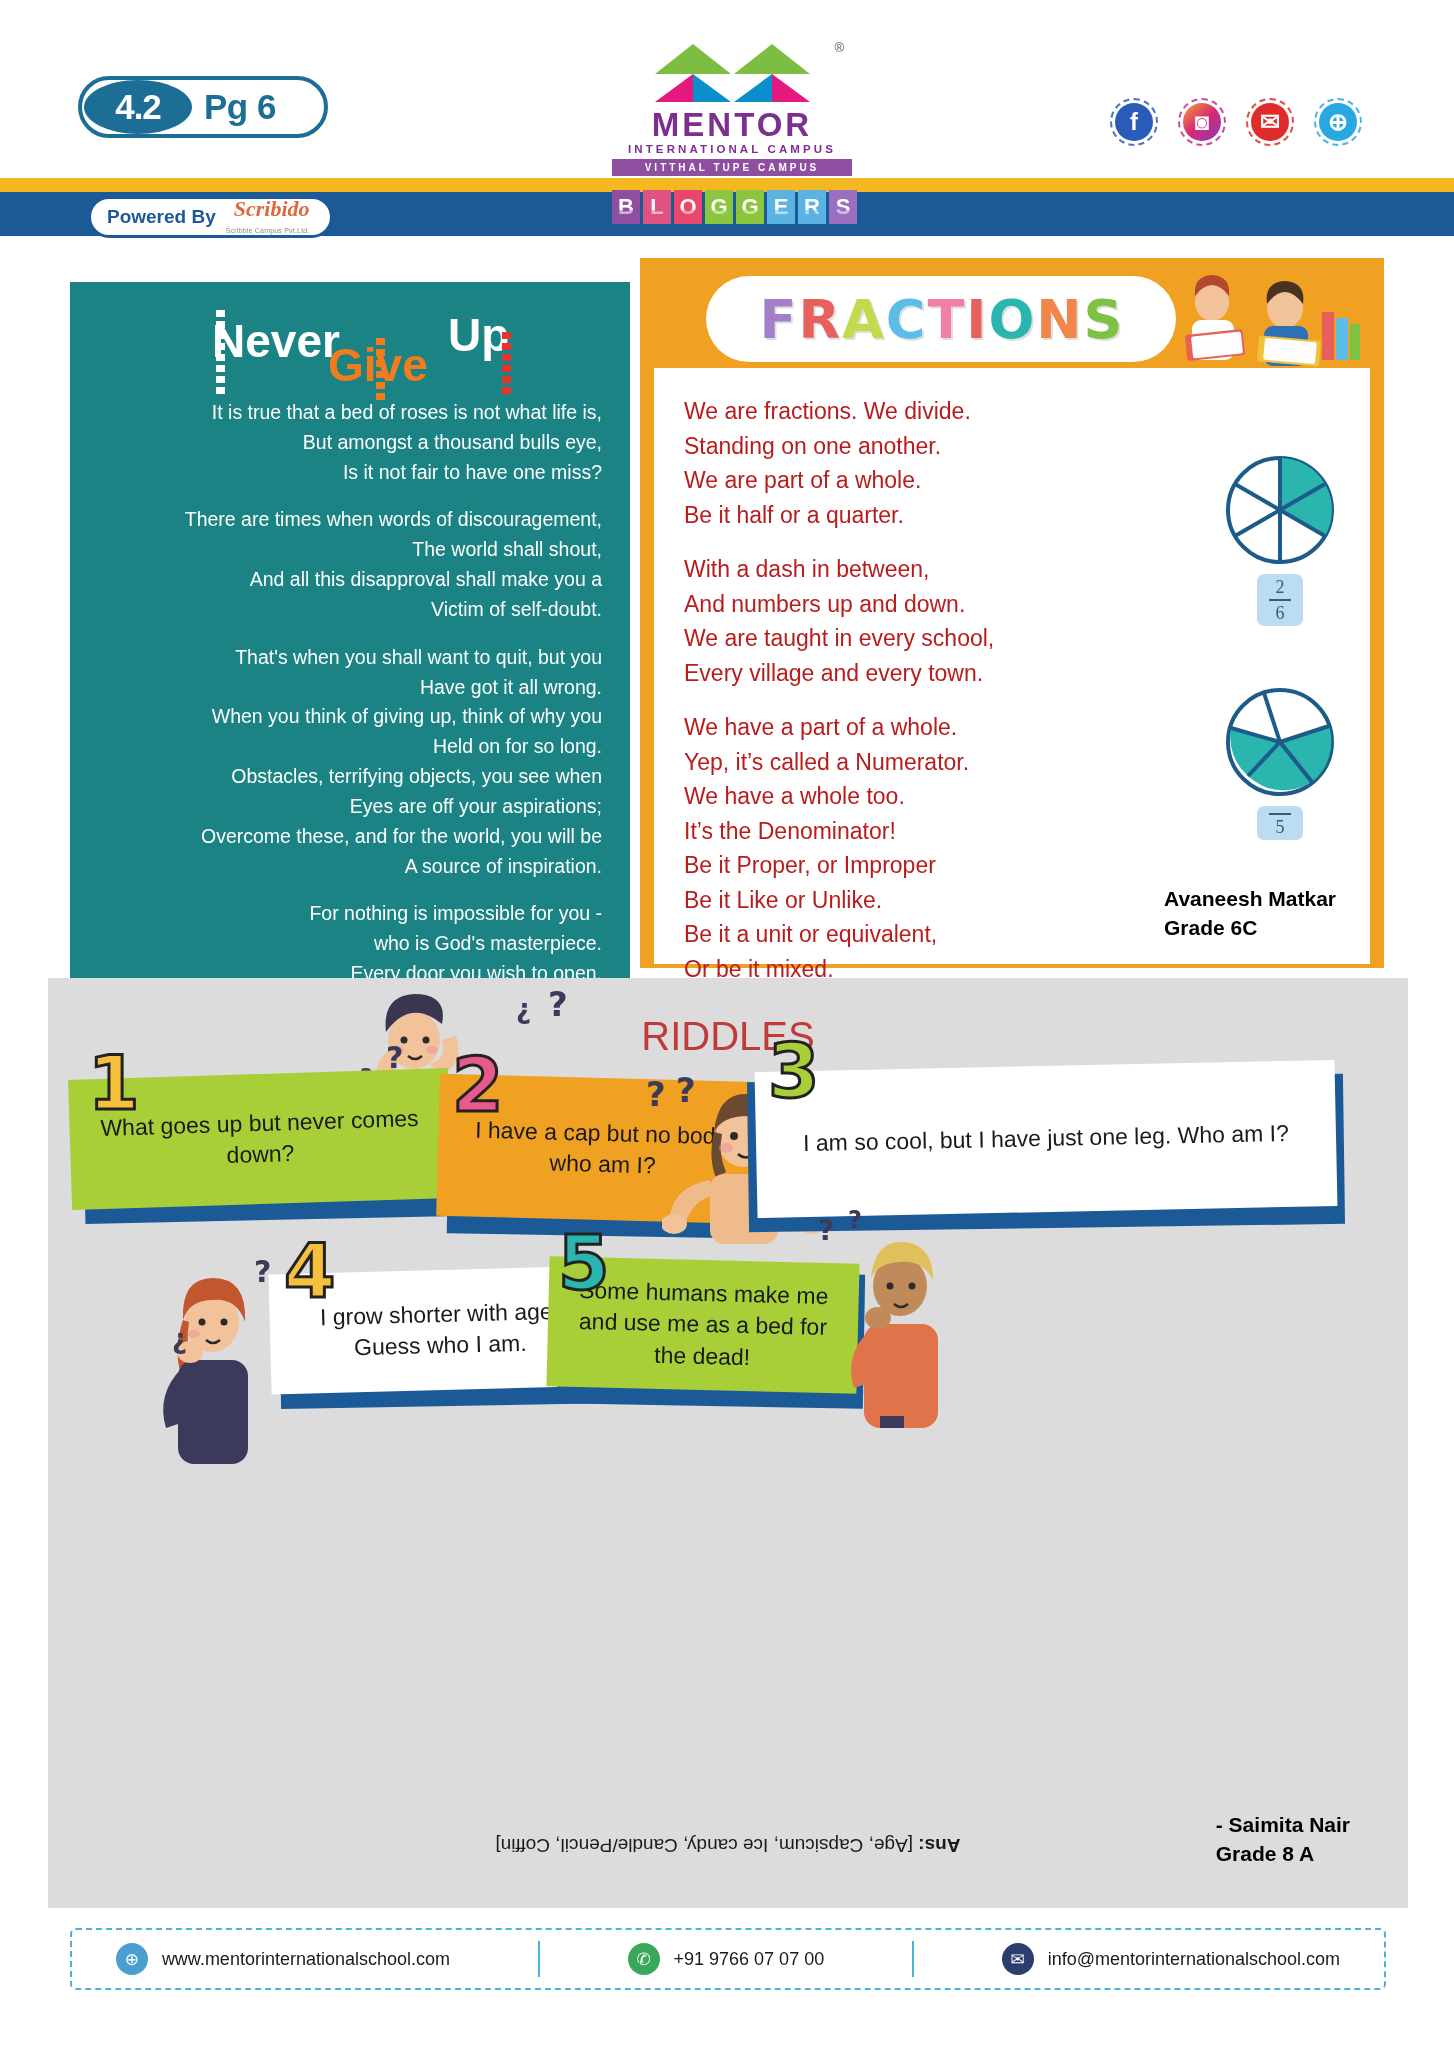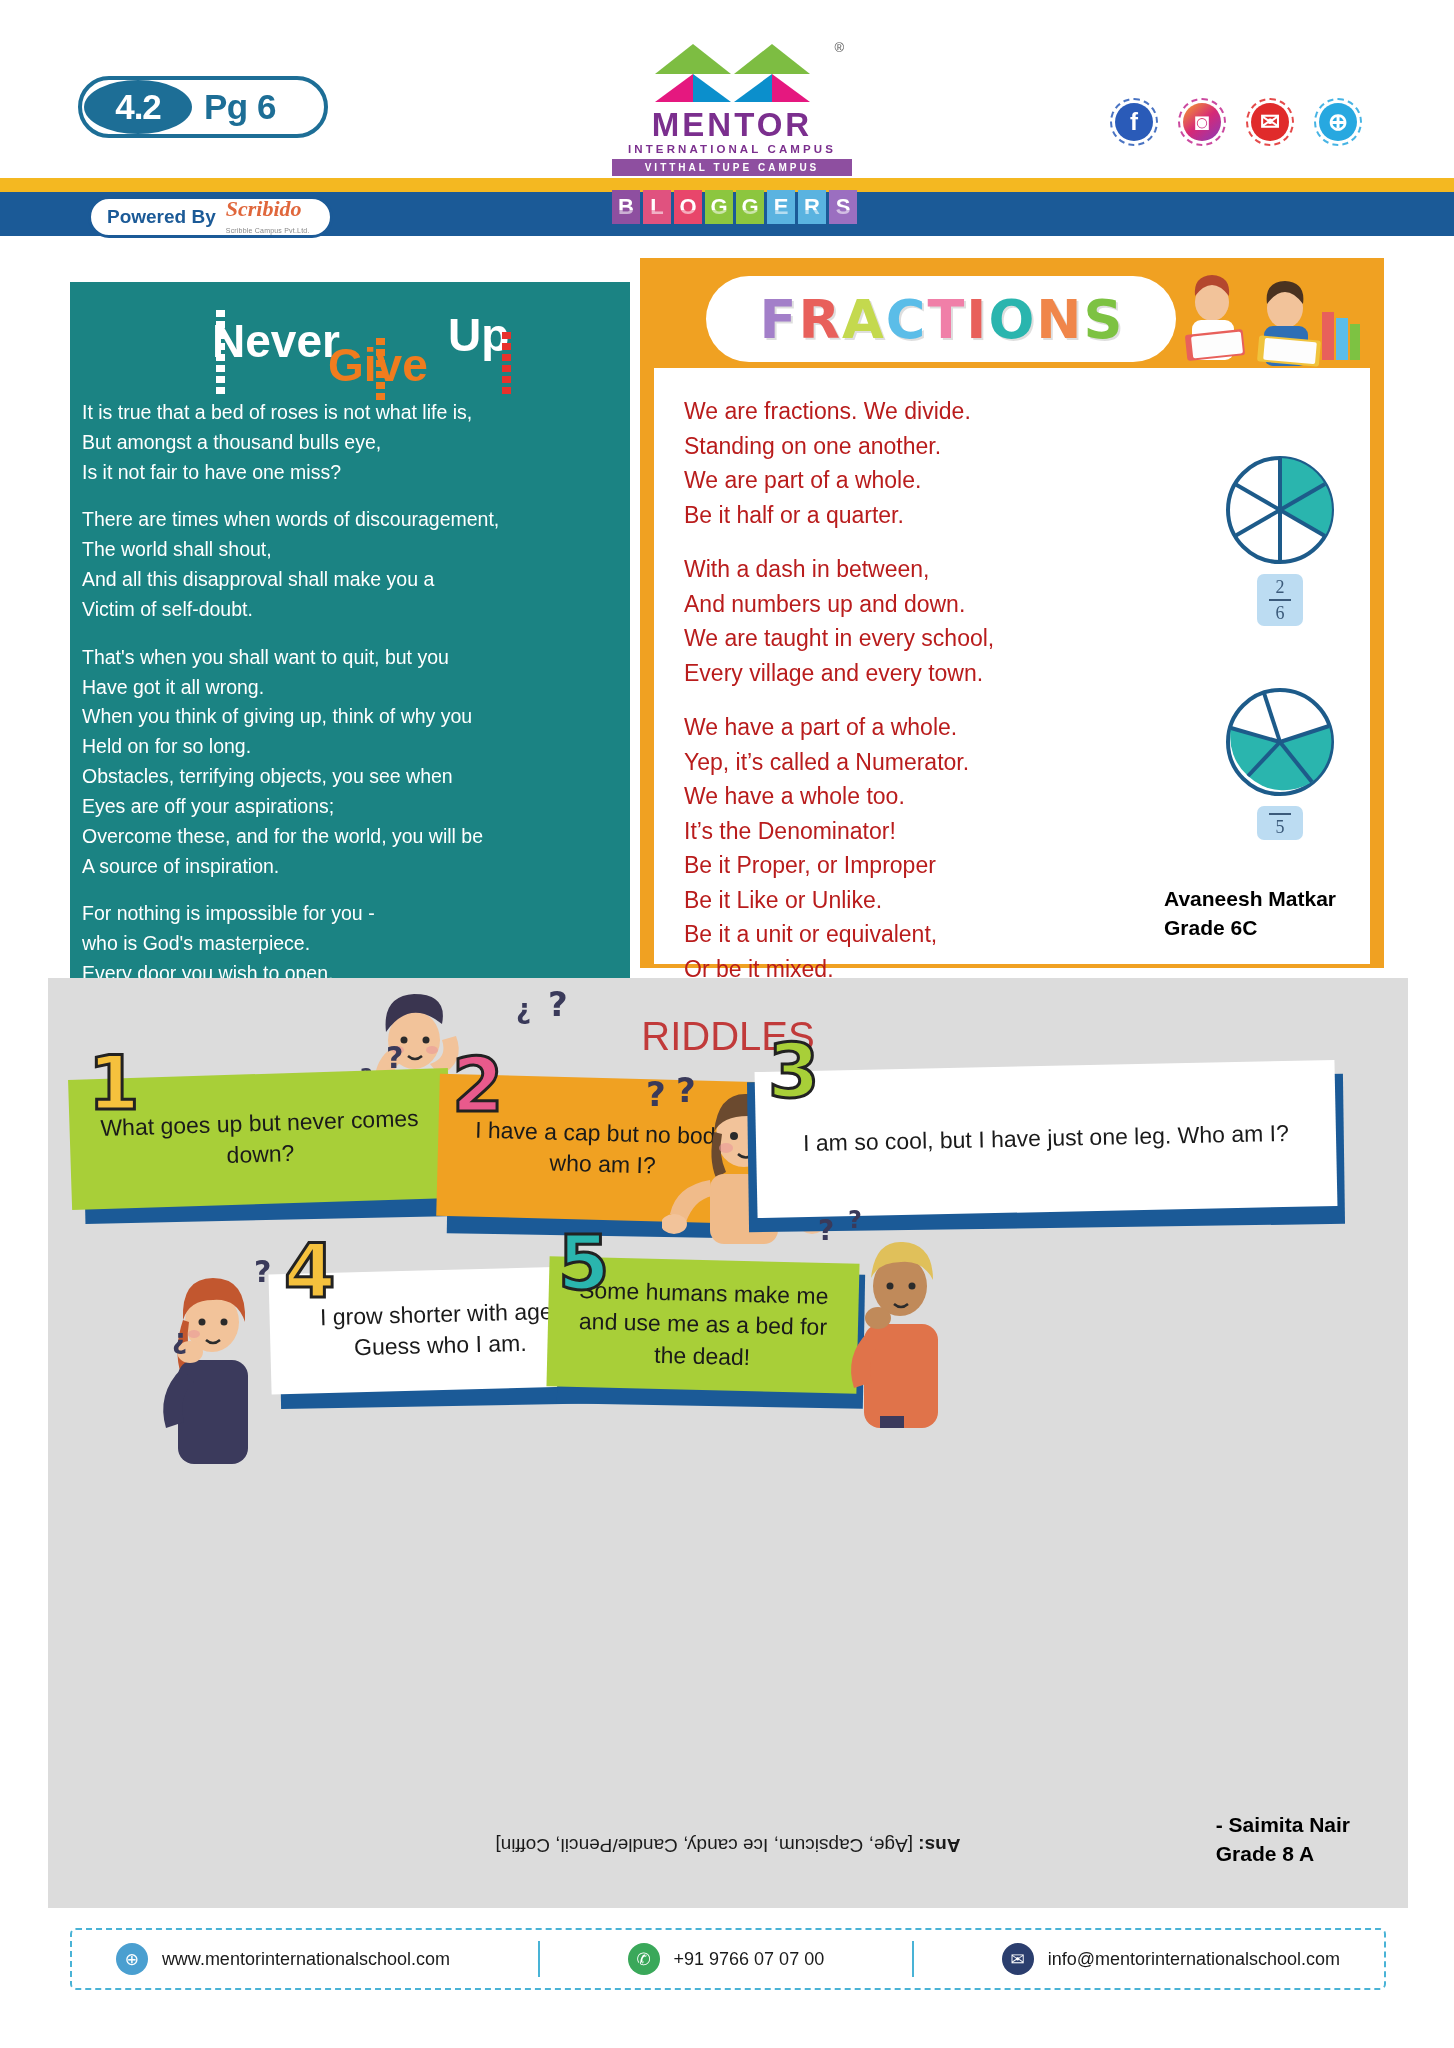--- a/index.html
+++ b/index.html
@@ -95,21 +95,21 @@
     position: absolute; left: 0; top: 192px; width: 100%; height: 44px;
     background: #1b5a97;
   }
   .powered {
     position: absolute; left: 88px; top: 196px;
     display: flex; align-items: center; gap: 10px;
     background: #ffffff; border: 3px solid #1b5a97; border-radius: 22px;
     padding: 3px 20px 3px 16px; height: 42px;
   }
   .powered-label { color: #1b5a97; font-size: 19px; font-weight: bold; }
-  .scribido { text-align: left; line-height: 1; }
+  .scribido { text-align: right; line-height: 1; }
   .scribido-name {
     color: #e0673c; font-size: 22px; font-style: italic; font-weight: bold;
     font-family: "Liberation Serif", serif;
   }
   .scribido-sub { color: #888; font-size: 7px; letter-spacing: .2px; }
 
   
   .bloggers {
     position: absolute; left: 612px; top: 190px;
     display: flex; gap: 3px;
@@ -134,21 +134,21 @@
   .poem-title { position: relative; height: 90px; text-align: center; }
   .poem-title span { font-size: 46px; font-weight: bold; font-family: "Liberation Sans", sans-serif; }
   .t-never { color: #ffffff; }
   .t-give { color: #f07c1e; }
   .t-up { color: #ffffff; }
   .poem-title .w1 { position: absolute; left: 142px; top: 6px; }
   .poem-title .w2 { position: absolute; left: 258px; top: 30px; }
   .poem-title .w3 { position: absolute; left: 378px; top: 0px; }
   .dots { position: absolute; width: 9px; }
   .dots i { display: block; width: 9px; height: 7px; margin-bottom: 4px; }
-  .poem-body { padding: 0 12px; font-size: 19.5px; line-height: 1.53; }
+  .poem-body { padding: 0 28px; font-size: 19.5px; line-height: 1.53; text-align: right; }
   .stanza { margin-bottom: 18px; }
   .poem-credit {
     text-align: right; padding-right: 72px; margin-top: 12px;
     font-size: 21px; font-weight: bold; line-height: 1.35;
   }
 
   
   .fractions {
     position: absolute; left: 640px; top: 258px;
     width: 744px; height: 710px;

